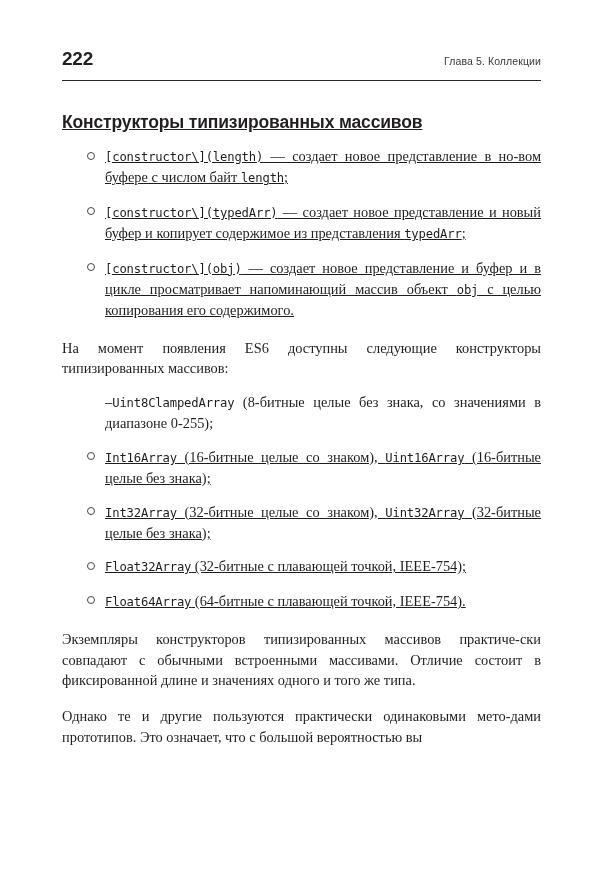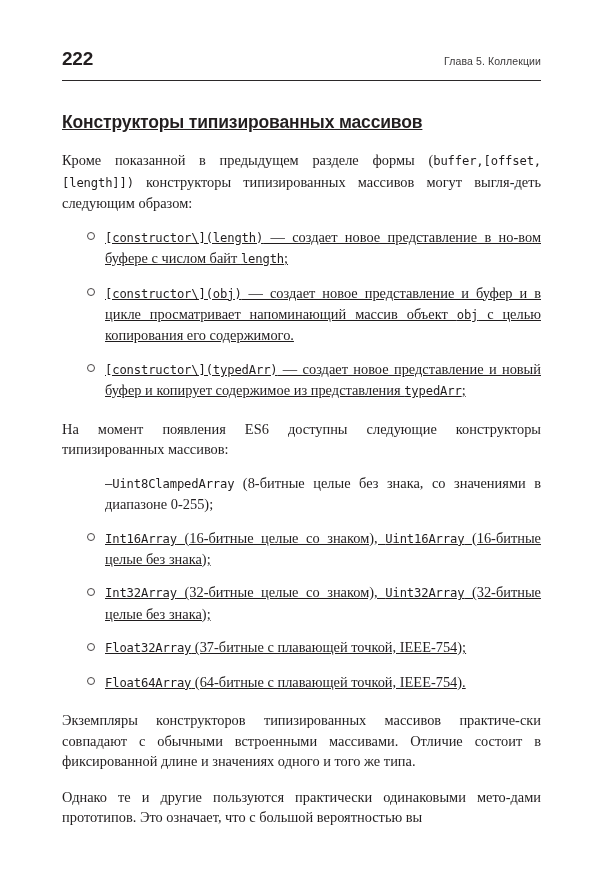--- a/index.html
+++ b/index.html
@@ -133,54 +133,53 @@
   <div class="content">
 
     <div class="runhead">
       <span class="folio">222</span>
       <span class="chapter-title">Глава 5. Коллекции</span>
     </div>
     <div class="rule"></div>
 
     <h1 class="section-heading">Конструкторы типизированных массивов</h1>
 
-    <p class="body"><span>Кроме показанной в предыдущем разделе формы (</span><code class="mono">buffer,[offset,</code> <code class="mono">[length]])</code><span> конструкторы типизированных массивов могут выгля-деть следующим образом:</span></p>
 
     <ul class="blist">
       <li class="bitem">
         <span class="bullet"></span>
         <code class="mono">[constructor\](length)</code><span> — создает новое представление в но-вом буфере с числом байт </span><code class="mono">length</code><span>;</span>
       </li>
       <li class="bitem">
         <span class="bullet"></span>
-        <code class="mono">[constructor\](obj)</code><span> — создает новое представление и буфер и в цикле просматривает напоминающий массив объект </span><code class="mono">obj</code><span> с целью копирования его содержимого.</span>
+        <code class="mono">[constructor\](typedArr)</code><span> — создает новое представление и новый буфер и копирует содержимое из представления </span><code class="mono">typedArr</code><span>;</span>
       </li>
       <li class="bitem">
         <span class="bullet"></span>
-        <code class="mono">[constructor\](typedArr)</code><span> — создает новое представление и новый буфер и копирует содержимое из представления </span><code class="mono">typedArr</code><span>;</span>
+        <code class="mono">[constructor\](obj)</code><span> — создает новое представление и буфер и в цикле просматривает напоминающий массив объект </span><code class="mono">obj</code><span> с целью копирования его содержимого.</span>
       </li>
     </ul>
 
     <p class="body">На момент появления ES6 доступны следующие конструкторы типизированных массивов:</p>
 
     <ul class="blist">
       <li class="subitem">
         <code class="mono">–Uint8ClampedArray</code><span> (8-битные целые без знака, со значениями в диапазоне 0-255);</span>
       </li>
       <li class="bitem">
         <span class="bullet"></span>
         <code class="mono">Int16Array</code><span> (16-битные целые со знаком), </span><code class="mono">Uint16Array</code><span> (16-битные целые без знака);</span>
       </li>
       <li class="bitem">
         <span class="bullet"></span>
         <code class="mono">Int32Array</code><span> (32-битные целые со знаком), </span><code class="mono">Uint32Array</code><span> (32-битные целые без знака);</span>
       </li>
       <li class="bitem">
         <span class="bullet"></span>
-        <code class="mono">Float32Array</code><span> (37-битные с плавающей точкой, IEEE-754);</span>
+        <code class="mono">Float32Array</code><span> (32-битные с плавающей точкой, IEEE-754);</span>
       </li>
       <li class="bitem">
         <span class="bullet"></span>
         <code class="mono">Float64Array</code><span> (64-битные с плавающей точкой, IEEE-754).</span>
       </li>
     </ul>
 
     <p class="body">Экземпляры конструкторов типизированных массивов практиче-ски совпадают с обычными встроенными массивами. Отличие состоит в фиксированной длине и значениях одного и того же типа.</p>
     <p class="body tight">Однако те и другие пользуются практически одинаковыми мето-дами прототипов. Это означает, что с большой вероятностью вы</p>
 

